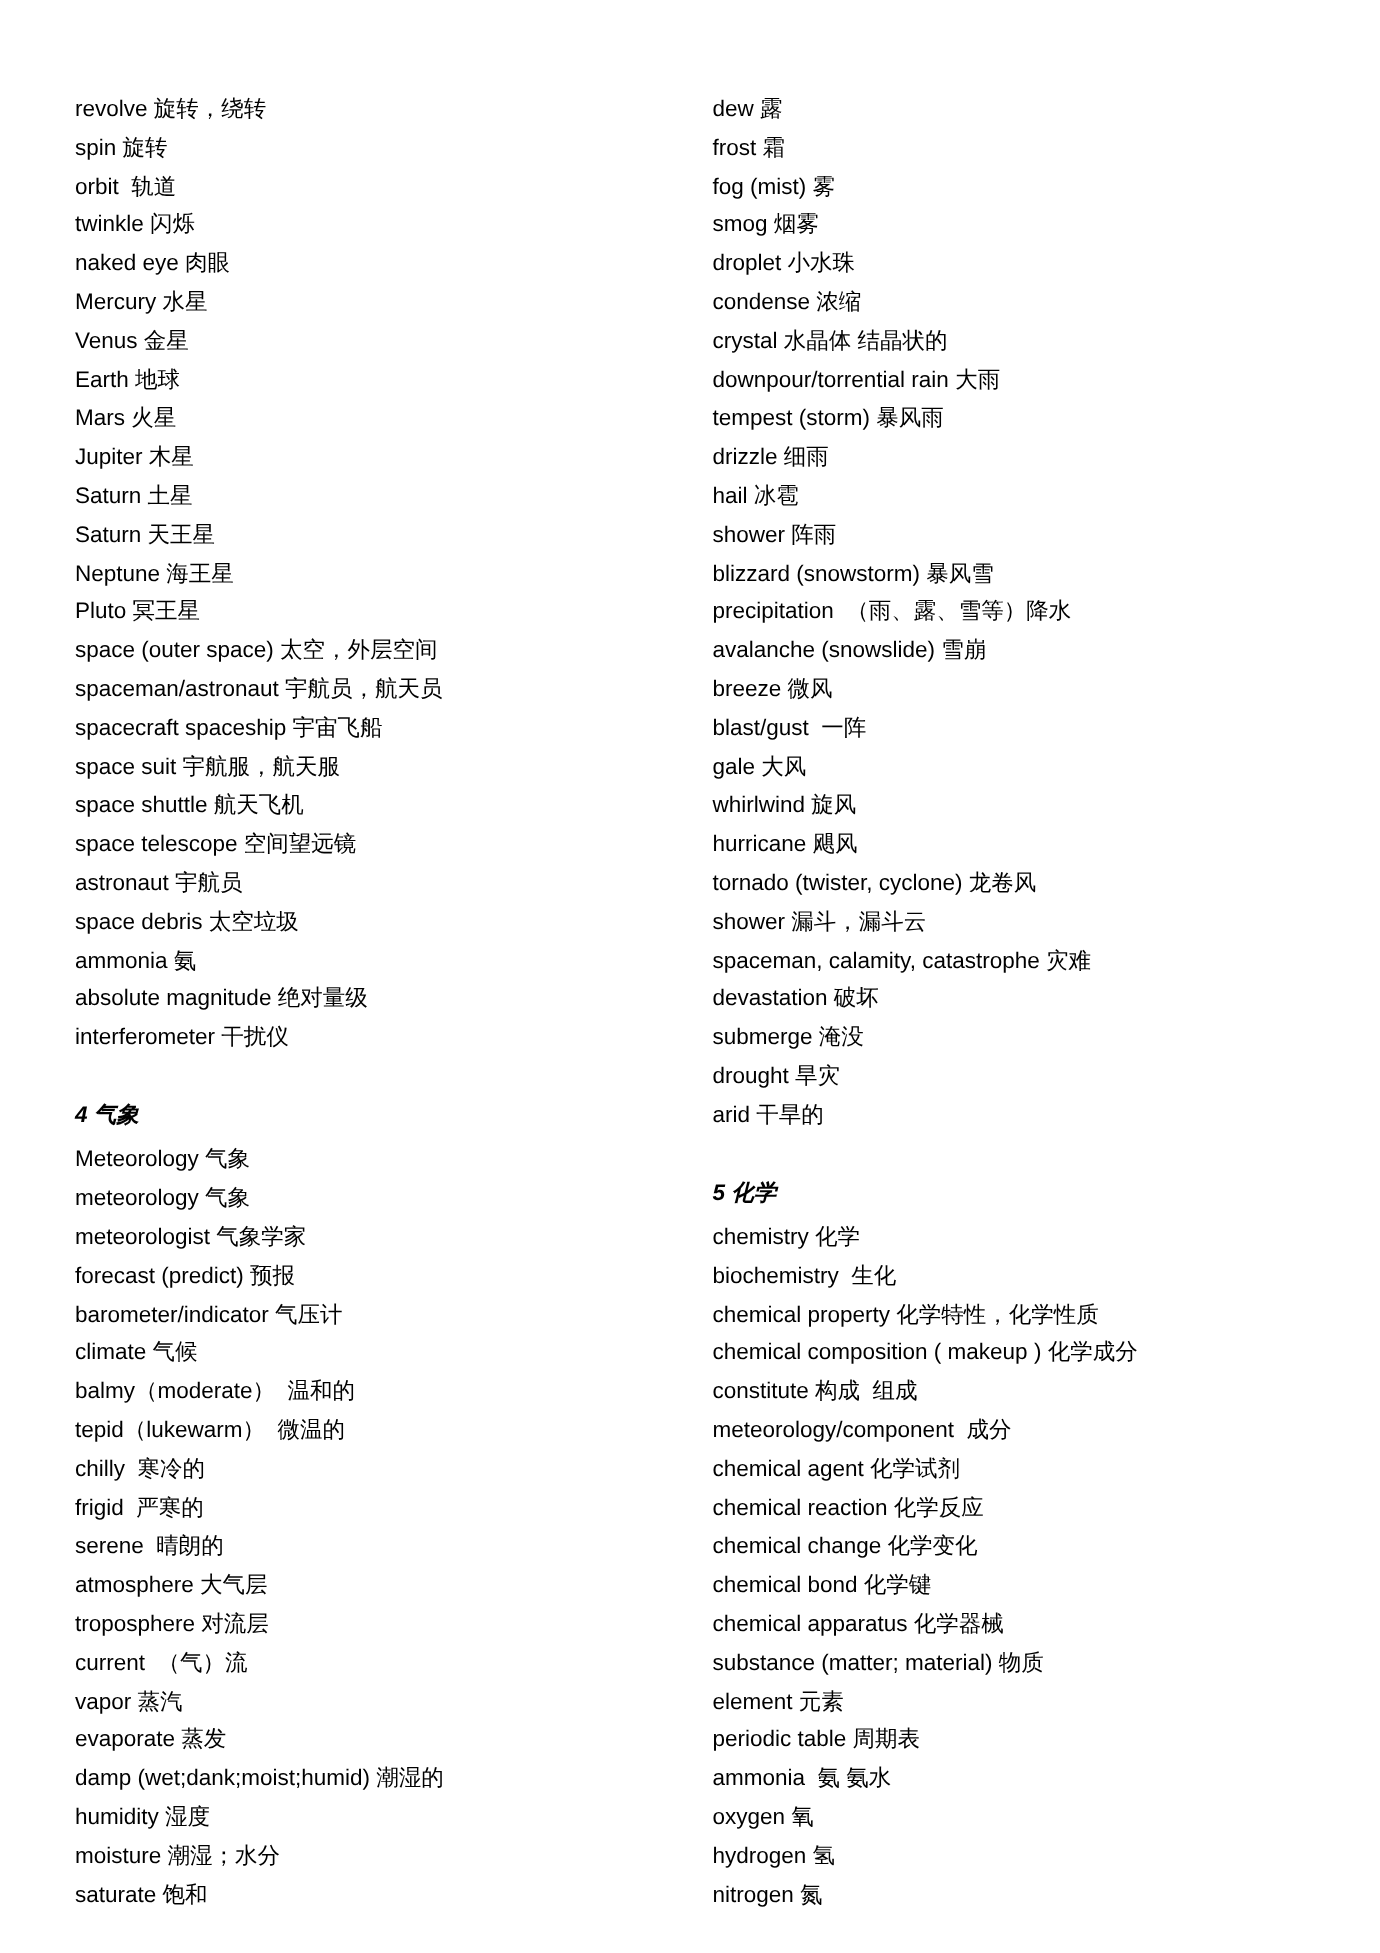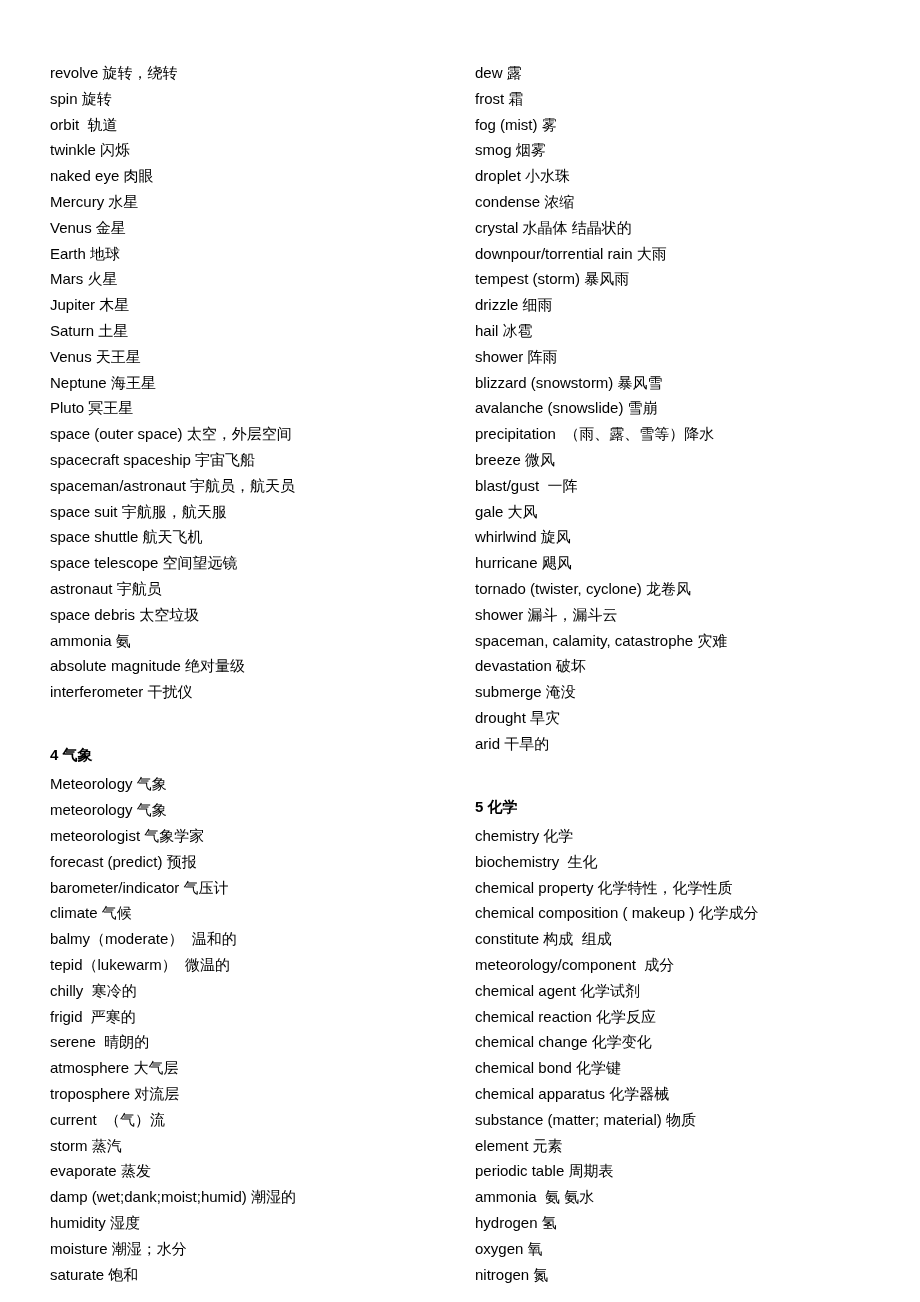--- a/index.html
+++ b/index.html
@@ -30,23 +30,24 @@
     }
     .col-right {
       padding-left: 10px;
     }
     .line {
       line-height: 1.72;
       white-space: pre-wrap;
     }
     .section-header {
       font-weight: bold;
-      margin-top: 26px;
+      margin-top: 15px;
       margin-bottom: 2px;
       line-height: 1.9;
+      font-style: italic;
     }
     .spacer {
       height: 10px;
     }
   </style>
 </head>
 <body>
 
 <div class="two-column">
   <div class="col col-left" id="left-col">
@@ -54,26 +55,26 @@
       <div class="line">spin 旋转</div>
       <div class="line">orbit  轨道</div>
       <div class="line">twinkle 闪烁</div>
       <div class="line">naked eye 肉眼</div>
       <div class="line">Mercury 水星</div>
       <div class="line">Venus 金星</div>
       <div class="line">Earth 地球</div>
       <div class="line">Mars 火星</div>
       <div class="line">Jupiter 木星</div>
       <div class="line">Saturn 土星</div>
-      <div class="line">Venus 天王星</div>
+      <div class="line">Saturn 天王星</div>
       <div class="line">Neptune 海王星</div>
       <div class="line">Pluto 冥王星</div>
       <div class="line">space (outer space) 太空，外层空间</div>
+      <div class="line">spaceman/astronaut 宇航员，航天员</div>
       <div class="line">spacecraft spaceship 宇宙飞船</div>
-      <div class="line">spaceman/astronaut 宇航员，航天员</div>
       <div class="line">space suit 宇航服，航天服</div>
       <div class="line">space shuttle 航天飞机</div>
       <div class="line">space telescope 空间望远镜</div>
       <div class="line">astronaut 宇航员</div>
       <div class="line">space debris 太空垃圾</div>
       <div class="line">ammonia 氨</div>
       <div class="line">absolute magnitude 绝对量级</div>
       <div class="line">interferometer 干扰仪</div>
       <div class="spacer"></div>
       <div class="section-header">4 气象</div>
@@ -84,43 +85,43 @@
       <div class="line">barometer/indicator 气压计</div>
       <div class="line">climate 气候</div>
       <div class="line">balmy（moderate）  温和的</div>
       <div class="line">tepid（lukewarm）  微温的</div>
       <div class="line">chilly  寒冷的</div>
       <div class="line">frigid  严寒的</div>
       <div class="line">serene  晴朗的</div>
       <div class="line">atmosphere 大气层</div>
       <div class="line">troposphere 对流层</div>
       <div class="line">current  （气）流</div>
-      <div class="line">storm 蒸汽</div>
+      <div class="line">vapor 蒸汽</div>
       <div class="line">evaporate 蒸发</div>
       <div class="line">damp (wet;dank;moist;humid) 潮湿的</div>
       <div class="line">humidity 湿度</div>
       <div class="line">moisture 潮湿；水分</div>
       <div class="line">saturate 饱和</div>
     </div>
   <div class="col col-right" id="right-col">
       <div class="line">dew 露</div>
       <div class="line">frost 霜</div>
       <div class="line">fog (mist) 雾</div>
       <div class="line">smog 烟雾</div>
       <div class="line">droplet 小水珠</div>
       <div class="line">condense 浓缩</div>
       <div class="line">crystal 水晶体 结晶状的</div>
       <div class="line">downpour/torrential rain 大雨</div>
       <div class="line">tempest (storm) 暴风雨</div>
       <div class="line">drizzle 细雨</div>
       <div class="line">hail 冰雹</div>
       <div class="line">shower 阵雨</div>
       <div class="line">blizzard (snowstorm) 暴风雪</div>
+      <div class="line">precipitation  （雨、露、雪等）降水</div>
       <div class="line">avalanche (snowslide) 雪崩</div>
-      <div class="line">precipitation  （雨、露、雪等）降水</div>
       <div class="line">breeze 微风</div>
       <div class="line">blast/gust  一阵</div>
       <div class="line">gale 大风</div>
       <div class="line">whirlwind 旋风</div>
       <div class="line">hurricane 飓风</div>
       <div class="line">tornado (twister, cyclone) 龙卷风</div>
       <div class="line">shower 漏斗，漏斗云</div>
       <div class="line">spaceman, calamity, catastrophe 灾难</div>
       <div class="line">devastation 破坏</div>
       <div class="line">submerge 淹没</div>
@@ -136,17 +137,17 @@
       <div class="line">meteorology/component  成分</div>
       <div class="line">chemical agent 化学试剂</div>
       <div class="line">chemical reaction 化学反应</div>
       <div class="line">chemical change 化学变化</div>
       <div class="line">chemical bond 化学键</div>
       <div class="line">chemical apparatus 化学器械</div>
       <div class="line">substance (matter; material) 物质</div>
       <div class="line">element 元素</div>
       <div class="line">periodic table 周期表</div>
       <div class="line">ammonia  氨 氨水</div>
+      <div class="line">oxygen 氧</div>
       <div class="line">hydrogen 氢</div>
-      <div class="line">oxygen 氧</div>
       <div class="line">nitrogen 氮</div>
     </div>
 </div>
 
 </body></html>

